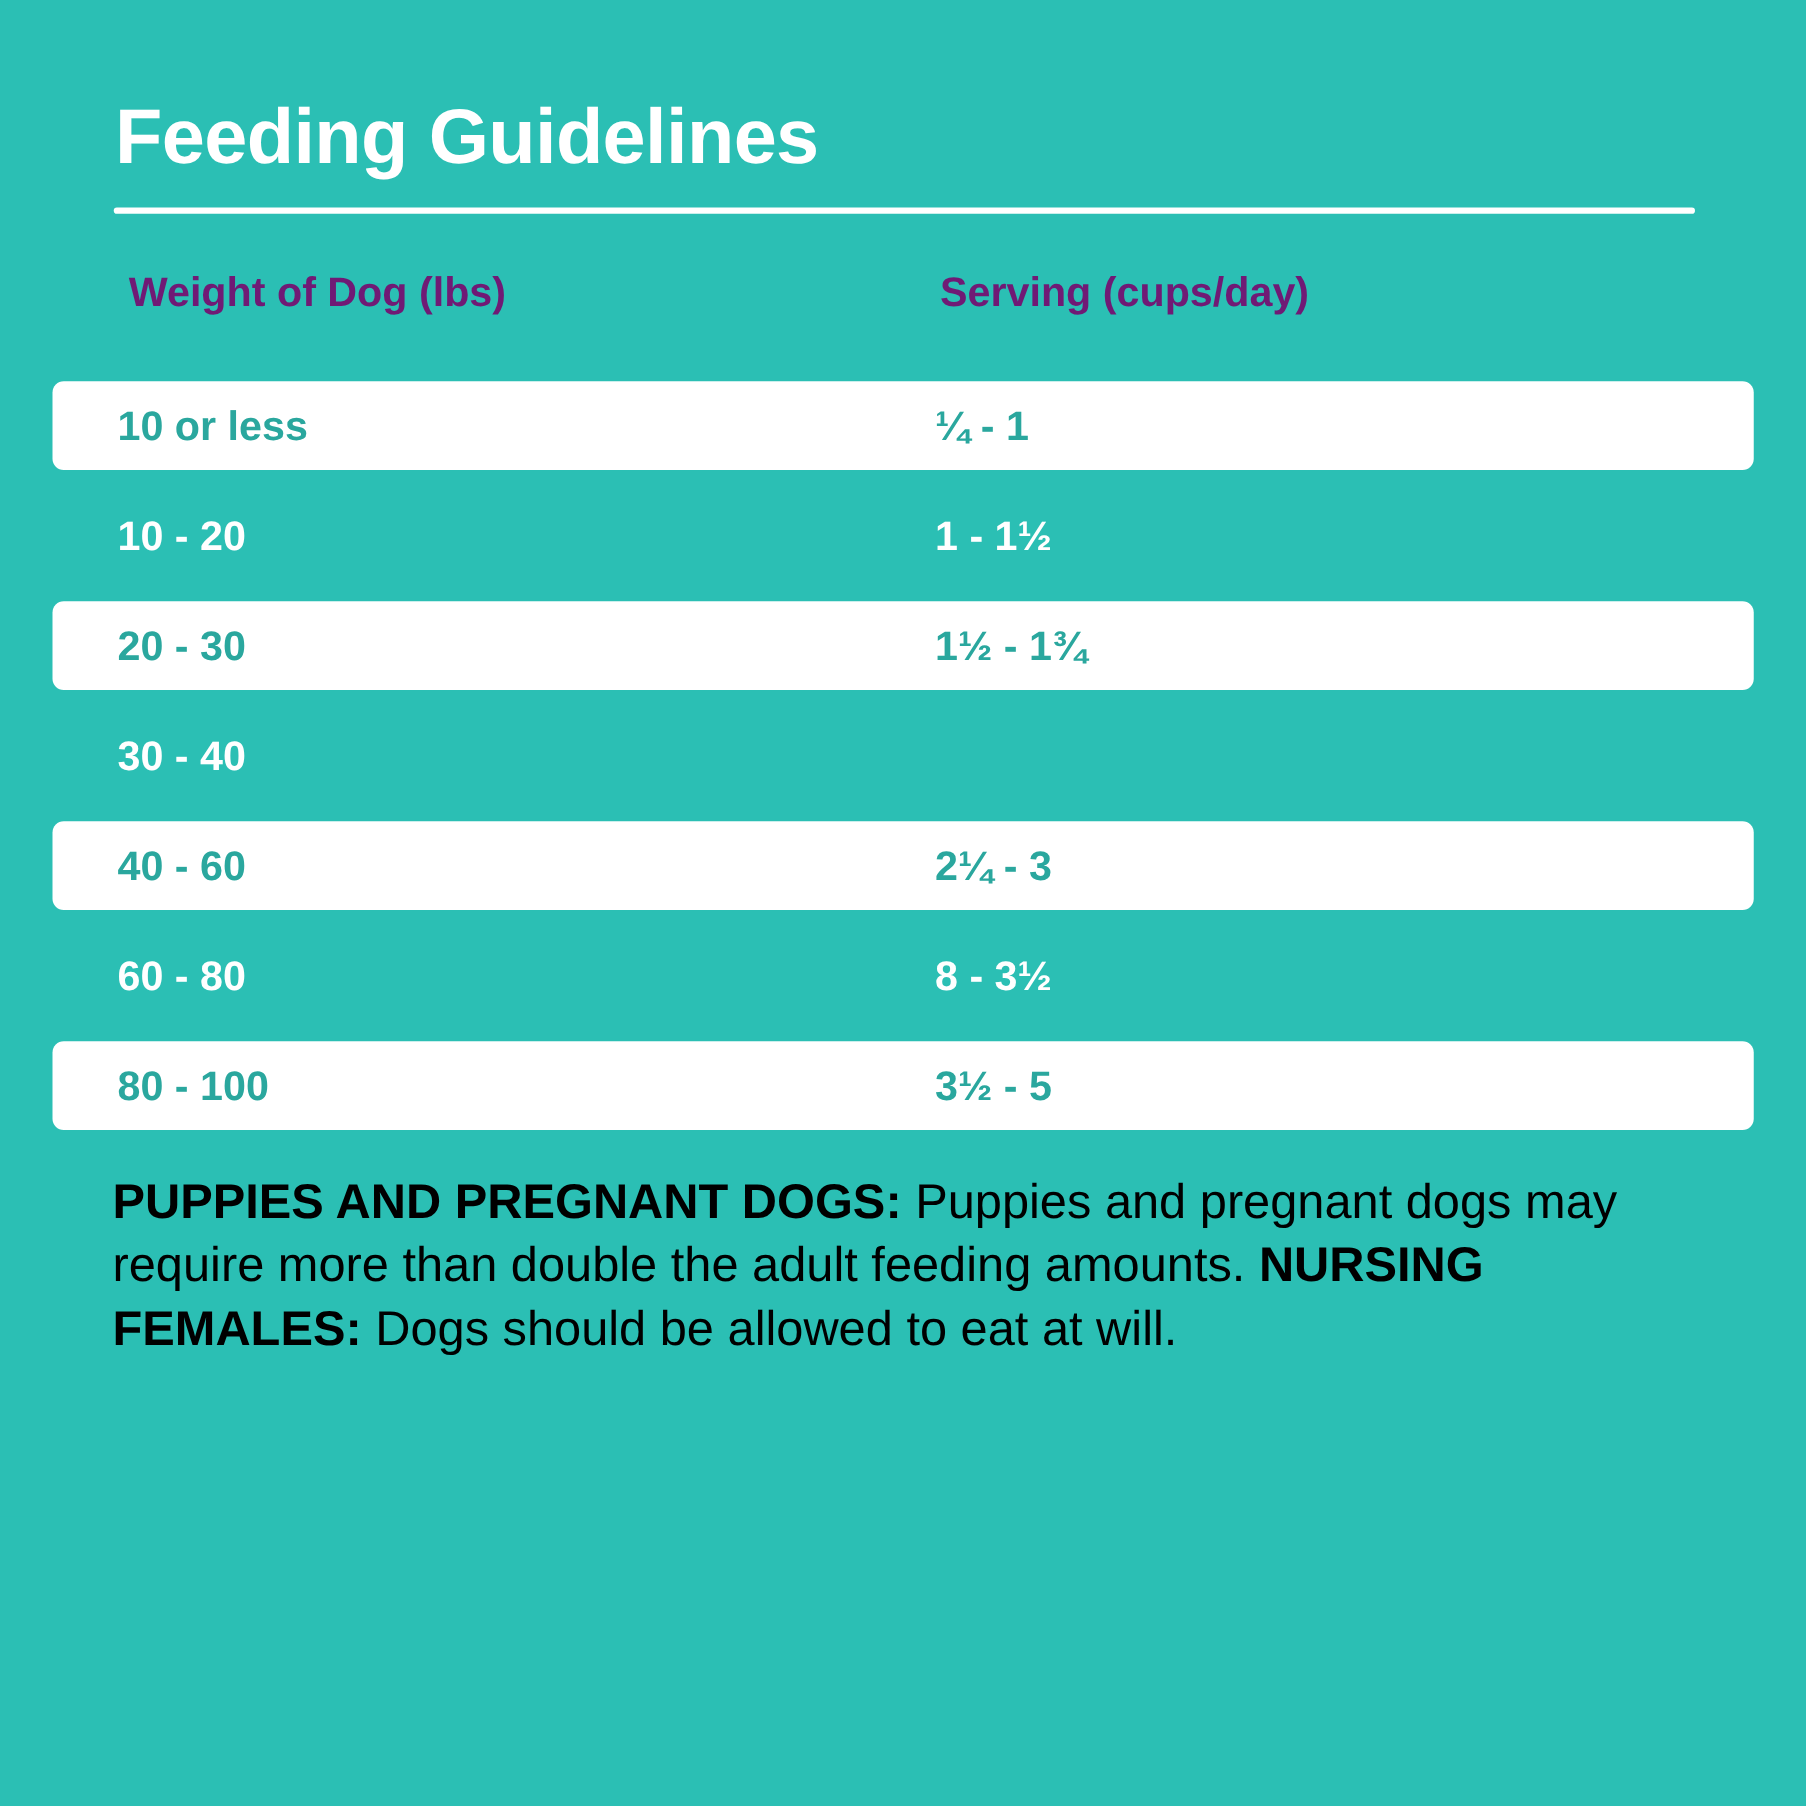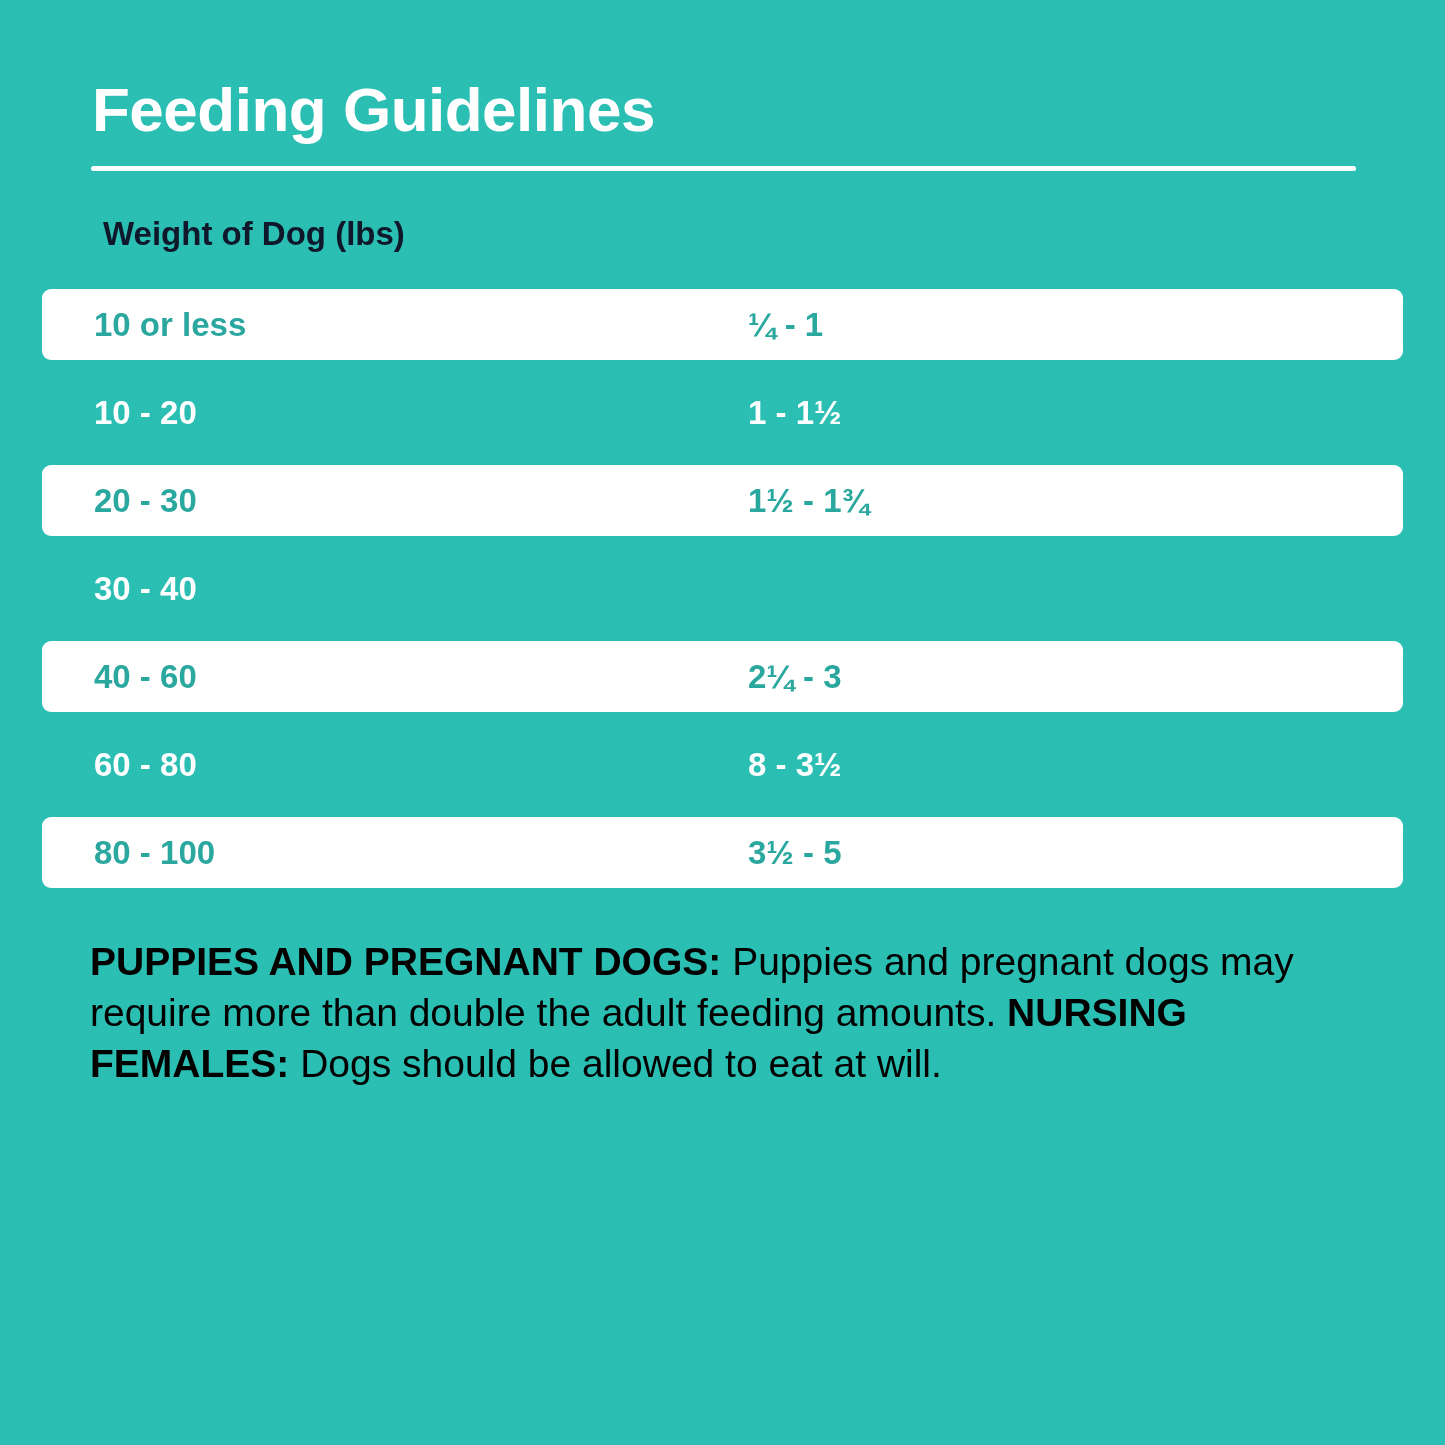--- a/index.html
+++ b/index.html
@@ -53,38 +53,39 @@
     top: 212px;
     width: 1445px;
     height: 58px;
   }
   .col-head {
     position: absolute;
     top: 0;
     font-size: 33px;
     line-height: 44px;
     font-weight: 700;
-    color: #0f172a;
+    color: #701a75;
     white-space: nowrap;
   }
   .col-head.c1 { left: 103px; }
   .col-head.c2 { left: 752px; }
 
   
   .table {
     position: absolute;
     left: 0;
     top: 289px;
     width: 1445px;
   }
   .row {
     position: relative;
     height: 71px;
     margin-bottom: 17px;
     box-sizing: border-box;
+    margin-top: 16px;
   }
   .row .band {
     position: absolute;
     left: 42px;
     right: 42px;
     top: 0;
     bottom: 0;
     border-radius: 9px;
     background: transparent;
   }
@@ -125,20 +126,21 @@
 <body>
 
 <div class="panel">
 
   <div class="title">Feeding Guidelines</div>
 
   <div class="title-rule"></div>
 
   <div class="col-headers">
     <div class="col-head c1">Weight of Dog (lbs)</div>
+    <div class="col-head c2">Serving (cups/day)</div>
   </div>
 
   <div class="table" id="table-body">
       <div class="row alt">
         <div class="band"></div>
         <div class="cell c1">10 or less</div>
         <div class="cell c2">¼ - 1</div>
       </div>
       <div class="row">
         <div class="band"></div>

